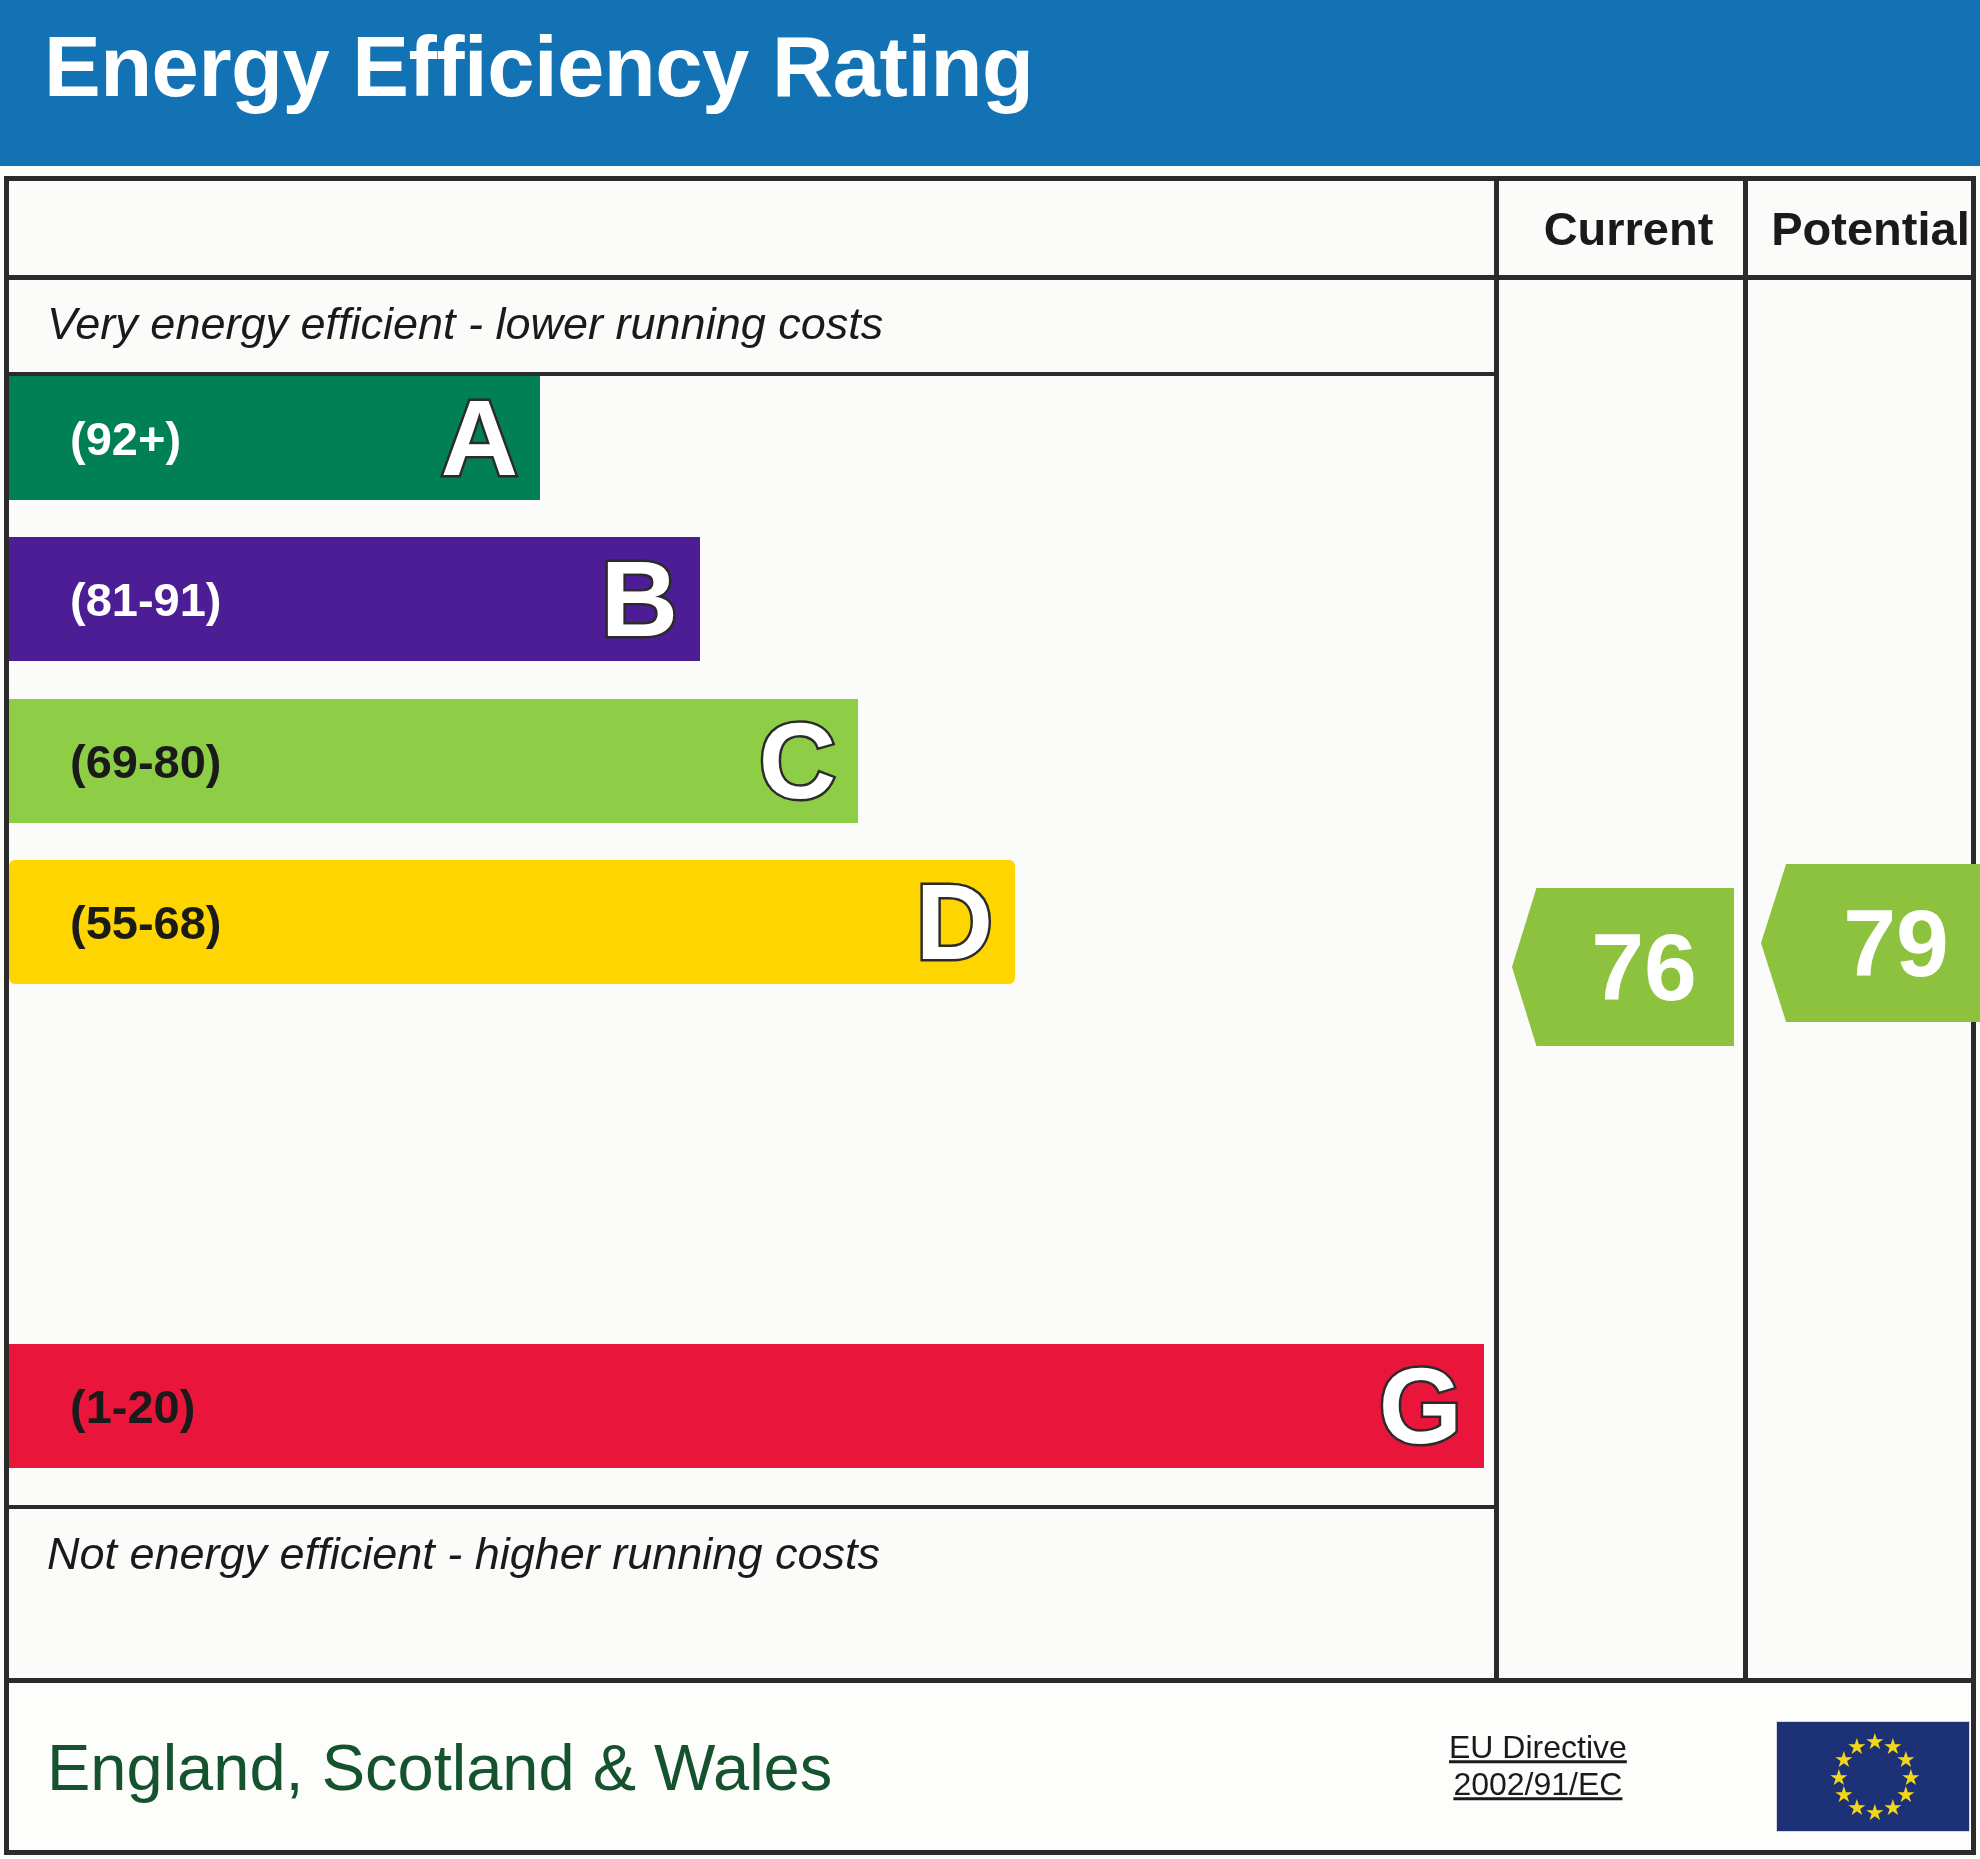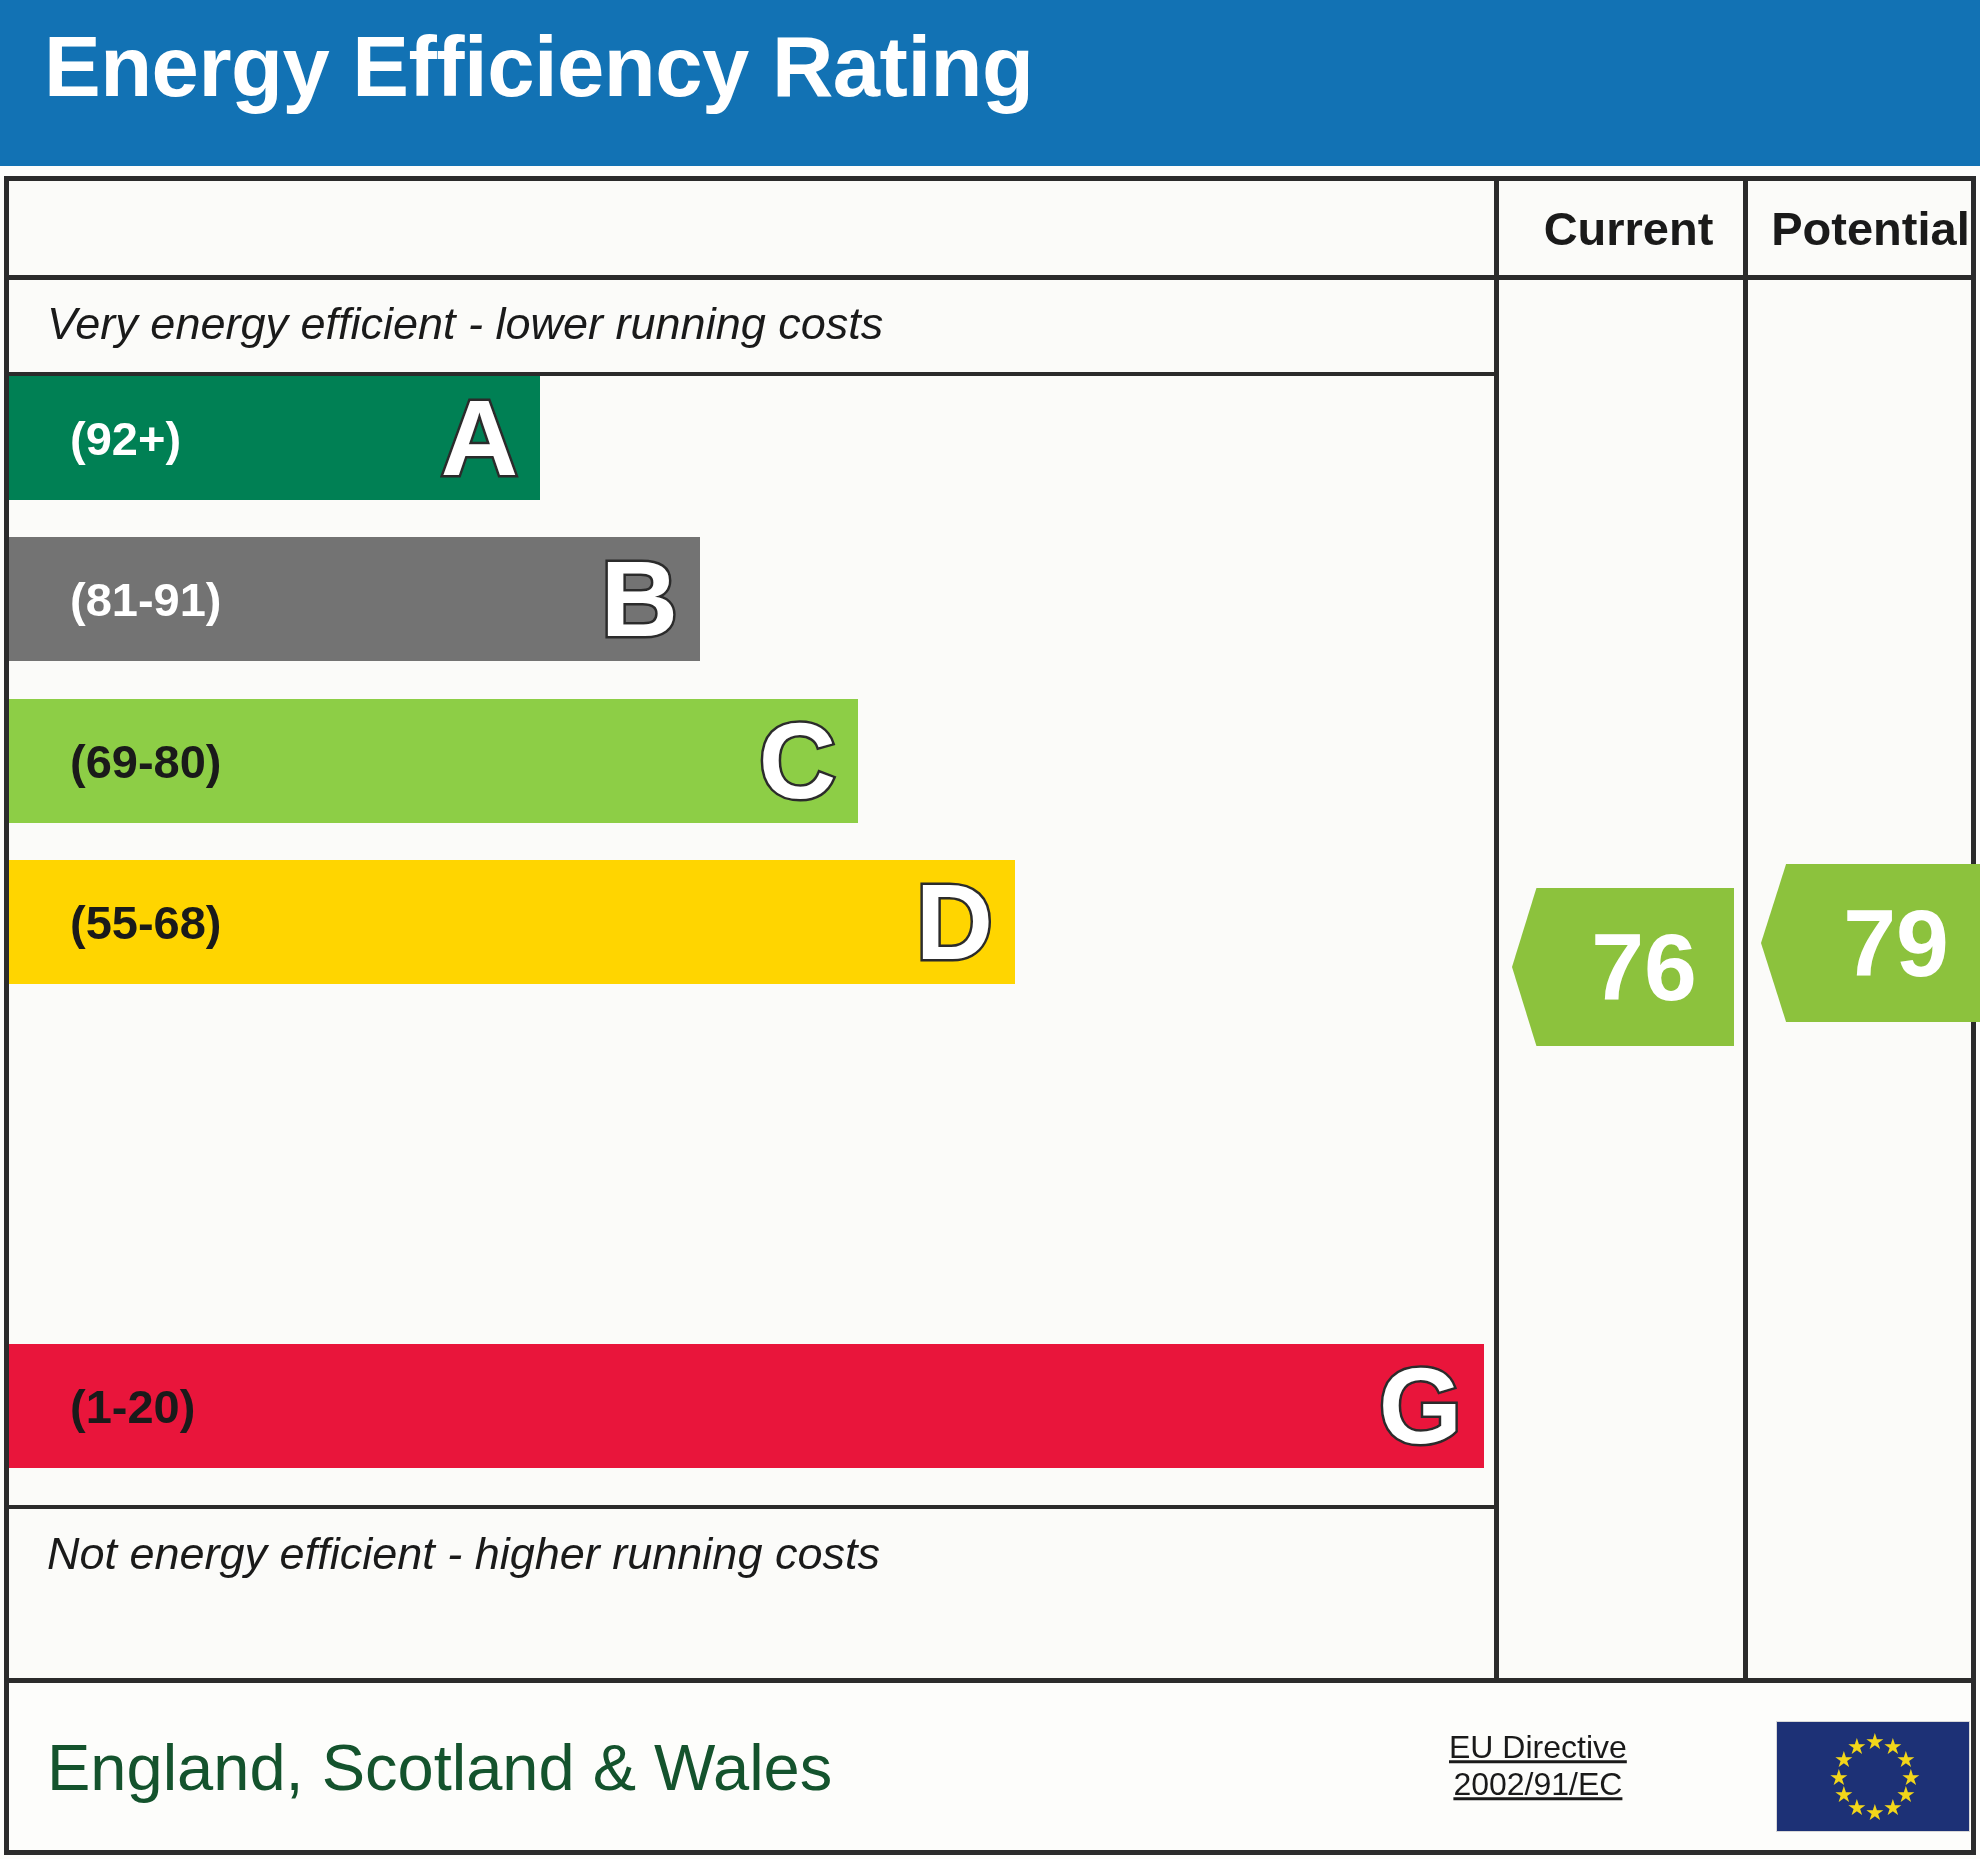--- a/index.html
+++ b/index.html
@@ -230,29 +230,29 @@
     <div class="vsep b"></div>
 
     <div class="caption top">Very energy efficient - lower running costs</div>
     <div class="capline top"></div>
 
     <div class="bands" id="bands">
         <div class="band" style="top: 0px; width: 531px; background: rgb(0, 128, 84);">
           <span class="range light">(92+)</span>
           <span class="letter">A</span>
         </div>
-        <div class="band" style="top: 161px; width: 691px; background: #737373;">
+        <div class="band" style="top: 161px; width: 691px; background: #4c1d95;">
           <span class="range light">(81-91)</span>
           <span class="letter">B</span>
         </div>
         <div class="band" style="top: 323px; width: 849px; background: rgb(141, 206, 70);">
           <span class="range dark">(69-80)</span>
           <span class="letter">C</span>
         </div>
-        <div class="band" style="top: 484px; width: 1006px; background: rgb(255, 213, 0);">
+        <div class="band" style="top: 484px; width: 1006px; background: rgb(255, 213, 0); border-radius: 6px;">
           <span class="range dark">(55-68)</span>
           <span class="letter">D</span>
         </div>
         <div class="band" style="top: 968px; width: 1475px; background: rgb(233, 21, 59);">
           <span class="range dark">(1-20)</span>
           <span class="letter">G</span>
         </div>
       </div>
 
     <div class="capline bottom"></div>

